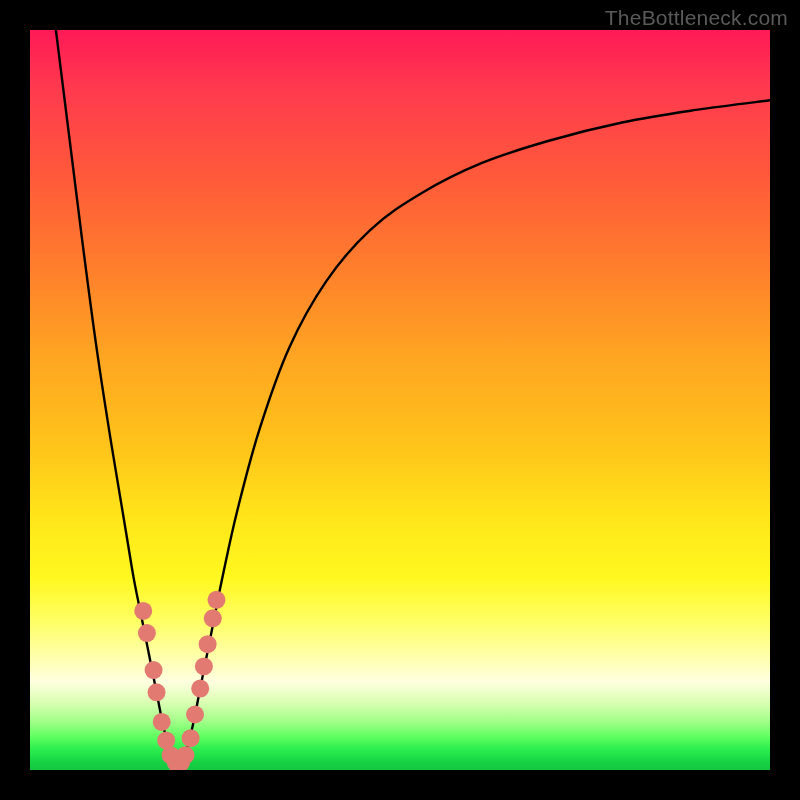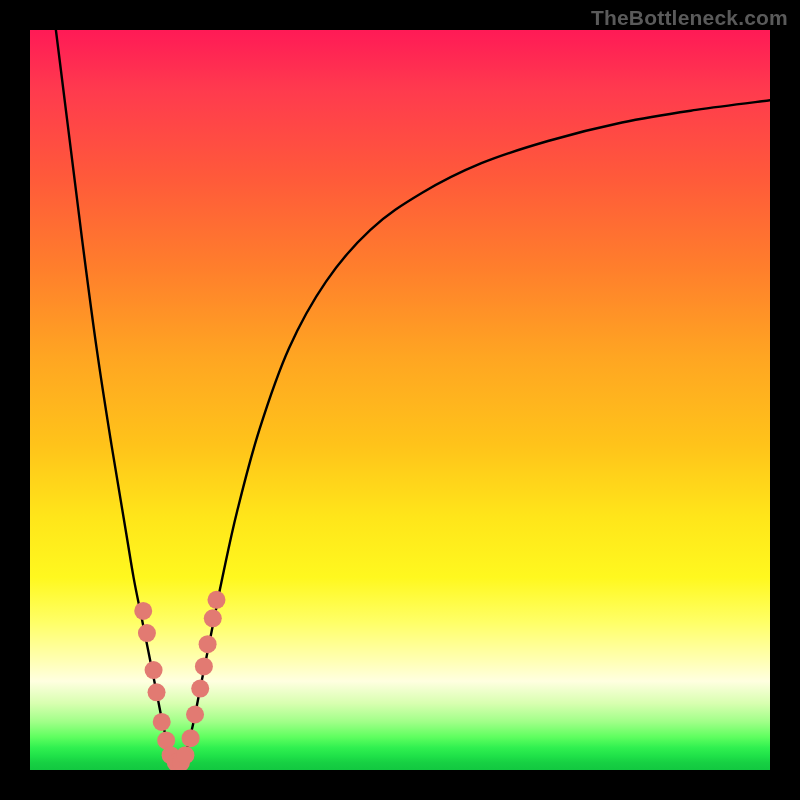--- a/index.html
+++ b/index.html
@@ -53,21 +53,21 @@
   .curve-layer {
     position: absolute;
     inset: 0;
   }
   .watermark {
     position: absolute;
     top: 6px;
     right: 12px;
     font-size: 21px;
     color: #5a5a5a;
-    font-weight: 700;
+    font-weight: 400;
     letter-spacing: 0.2px;
     user-select: none;
     text-align: right;
   }
 </style>
 </head>
 <body>
 
 <div class="frame">
 

